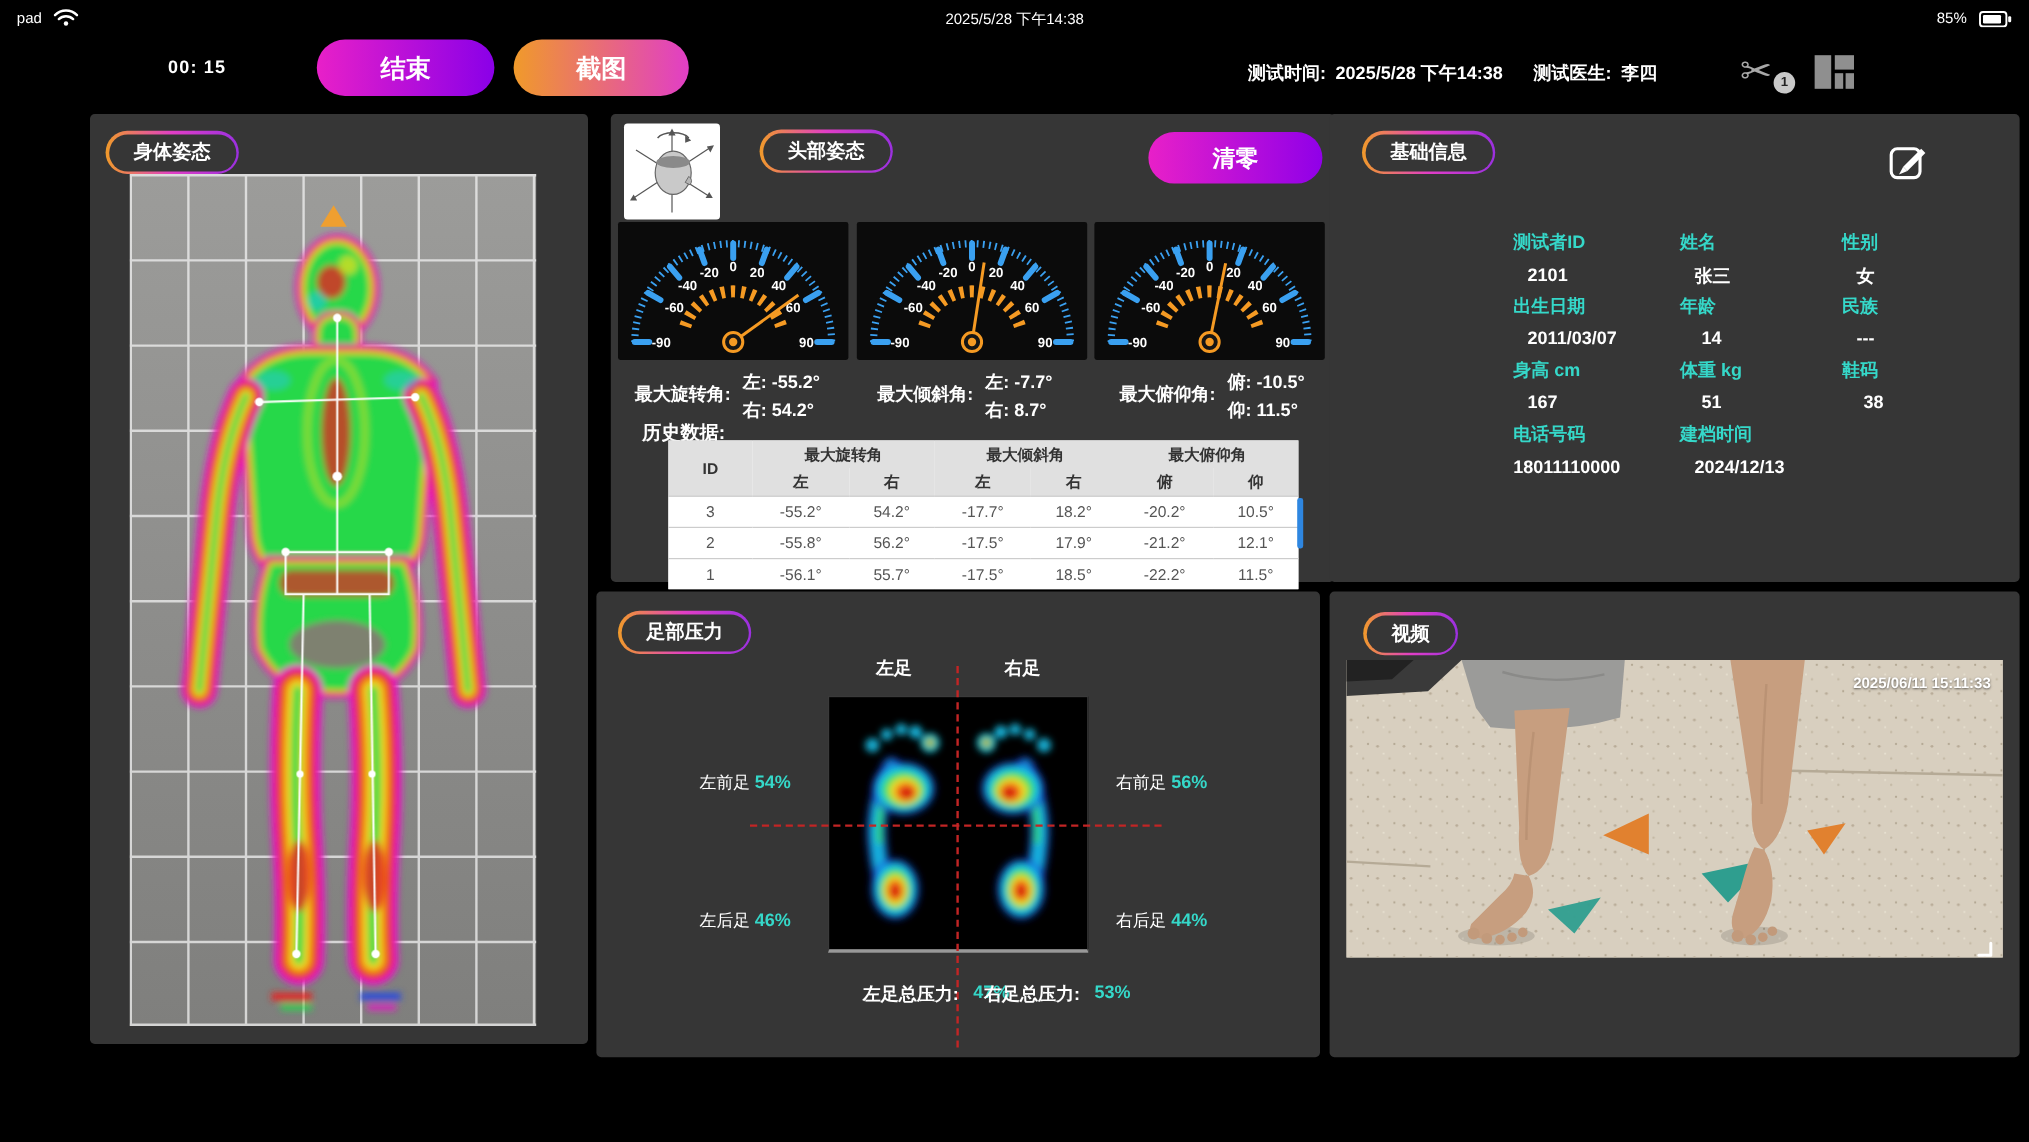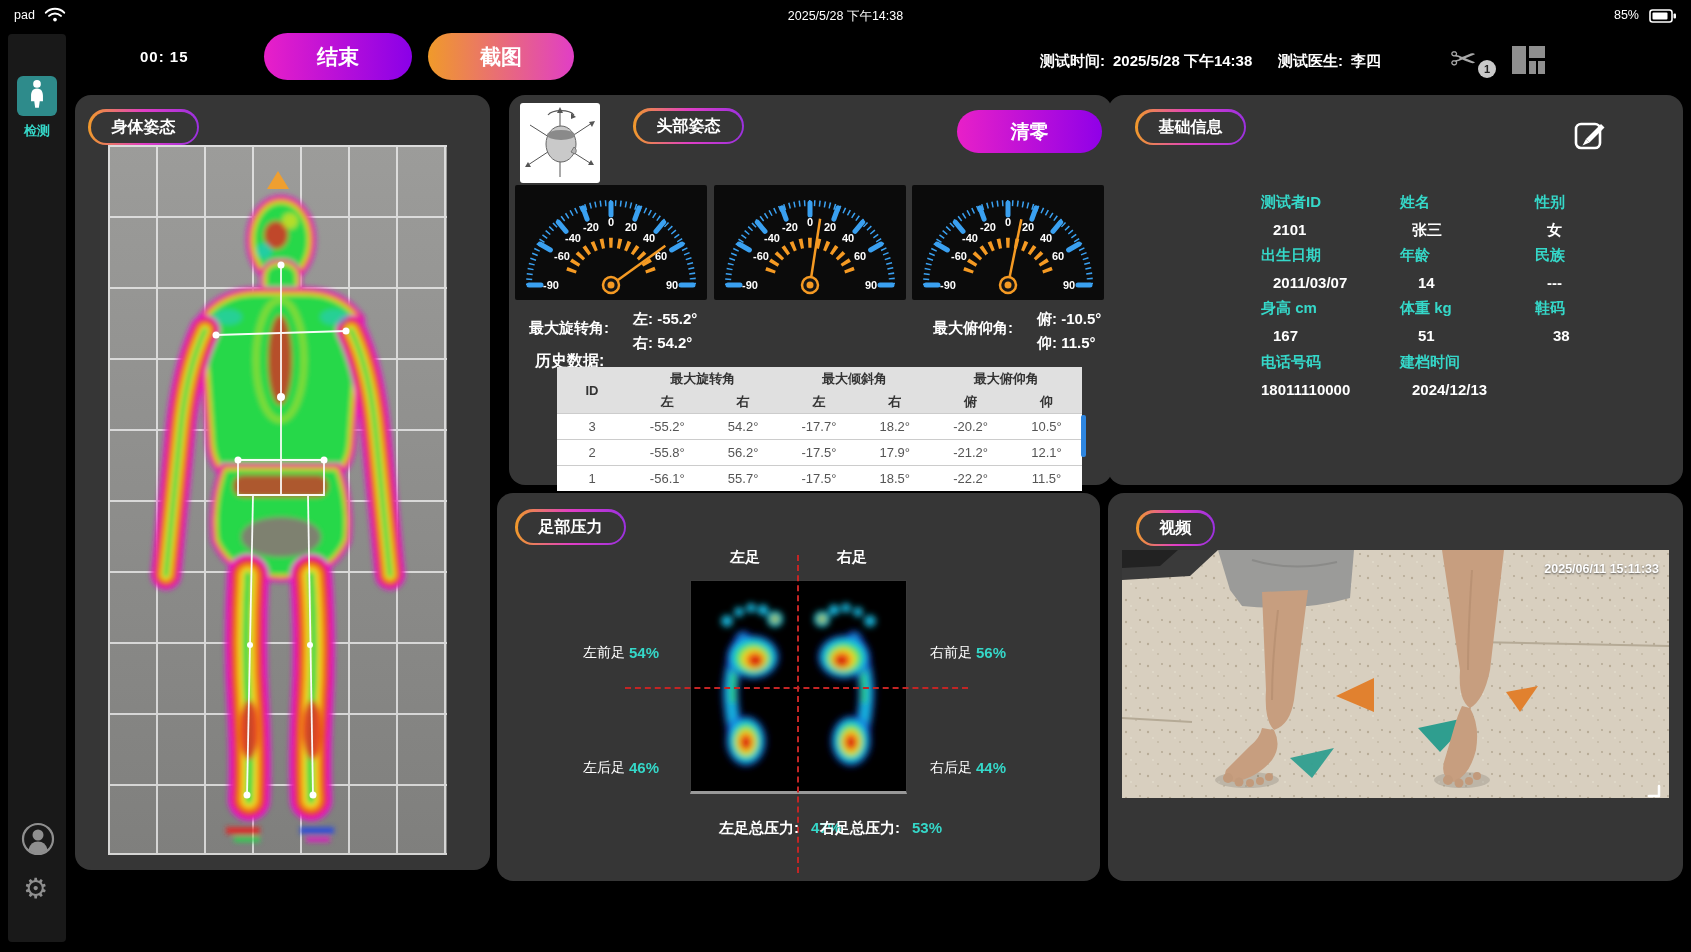--- a/index.html
+++ b/index.html
@@ -27,38 +27,38 @@
                  color:#222;font-size:11px;font-weight:bold;display:flex;align-items:center;justify-content:center;}
   .layout-icon{left:1512px;top:44px;cursor:pointer;}
   
   .sidebar{left:8px;top:34px;width:58px;height:908px;background:#191919;border-radius:4px;}
   .detect-btn{left:9px;top:42px;width:40px;height:40px;background:#2e8b8b;border-radius:6px;
               display:flex;align-items:center;justify-content:center;cursor:pointer;}
   .detect-label{left:0;top:88px;width:58px;text-align:center;font-size:13px;color:#35d8c9;font-weight:bold;}
   .profile-btn{left:13px;top:788px;cursor:pointer;}
   .gear-btn{left:15px;top:840px;font-size:28px;color:#8f8f8f;line-height:30px;cursor:pointer;}
   
-  .panel{background:#363636;border-radius:16px;}
+  .panel{background:#363636;border-radius:4px;}
   .p-body{left:75px;top:95px;width:415px;height:775px;}
   .p-head{left:509px;top:95px;width:603px;height:390px;}
   .p-foot{left:497px;top:493px;width:603px;height:388px;}
   .p-info{left:1108px;top:95px;width:575px;height:390px;}
   .p-video{left:1108px;top:493px;width:575px;height:388px;}
   
   .pill{display:inline-block;padding:2.5px;border-radius:20px;
         background:linear-gradient(90deg,#f09a2a,#e13ec6,#9b30e0);}
   .pill-inner{background:#363636;border-radius:18px;padding:5px 21px;font-size:16px;font-weight:bold;
               color:#fff;white-space:nowrap;}
   
   .head-diagram{left:11px;top:8px;width:80px;height:80px;background:#fff;border-radius:3px;}
   .btn-clear{left:448px;top:15px;width:145px;height:43px;border-radius:22px;font-size:19px;
              background:linear-gradient(90deg,#e820c8,#9000e8);}
   .gauge-box{top:90px;width:192px;height:115px;background:#0b0b0b;border-radius:2px;}
   .needle{transform-box:view-box;transform-origin:95px 100px;}
-  .metric{top:212px;display:flex;gap:24px;}
+  .metric{top:212px;display:flex;gap:10px;}
   .metric .m-name{font-size:15px;font-weight:bold;padding-top:12px;white-space:nowrap;}
   .metric .m-lines div{font-size:15px;font-weight:bold;line-height:24px;white-space:nowrap;}
   .hist-label{left:26px;top:256px;font-size:16px;font-weight:bold;}
   .hist-wrap{left:48px;top:272px;width:525px;}
   table.hist{border-collapse:collapse;width:525px;background:#fff;font-size:13px;}
   table.hist th{background:#e0e0e0;color:#333;font-weight:bold;padding:2px 0;height:19px;}
   table.hist td{color:#555;text-align:center;height:23px;border-top:1px solid #ccc;background:#fff;}
   table.hist .idcol{width:70px;}
   .hist-scroll{position:absolute;right:-4px;top:48px;width:5px;height:42px;background:#2e86e0;border-radius:2px;cursor:pointer;}
   
@@ -120,39 +120,20 @@
   <div class="abs scissor-badge">1</div>
   <span class="abs layout-icon">
     <svg width="34" height="32" viewBox="0 0 34 32">
       <rect x="0" y="2" width="14" height="28" fill="#8f8f8f"></rect>
       <rect x="17" y="2" width="16" height="12" fill="#8f8f8f"></rect>
       <rect x="17" y="17" width="7" height="13" fill="#8f8f8f"></rect>
       <rect x="26" y="17" width="7" height="13" fill="#8f8f8f"></rect>
     </svg>
   </span>
 
-  <div class="abs sidebar">
-    <div class="abs detect-btn">
-      <span>
-        <svg width="22" height="30" viewBox="0 0 24 32">
-          <circle cx="12" cy="5" r="4.2" fill="#fff"></circle>
-          <path d="M12 10 C7 10 5.5 14 5.5 18 L5.5 24 L9 24 L10 31 L14 31 L15 24 L18.5 24 L18.5 18 C18.5 14 17 10 12 10 Z" fill="#fff"></path>
-        </svg>
-      </span>
-    </div>
-    <div class="abs detect-label">检测</div>
-    <span class="abs profile-btn">
-      <svg width="34" height="34" viewBox="0 0 34 34">
-        <circle cx="17" cy="17" r="15" fill="none" stroke="#8f8f8f" stroke-width="2.2"></circle>
-        <circle cx="17" cy="13" r="5.5" fill="#8f8f8f"></circle>
-        <path d="M7.5 27.5 Q9.5 19.5 17 19.5 Q24.5 19.5 26.5 27.5 Q22 31.5 17 31.5 Q12 31.5 7.5 27.5 Z" fill="#8f8f8f"></path>
-      </svg>
-    </span>
-    <div class="abs gear-btn">⚙</div>
-  </div>
 
   <div class="abs panel p-body">
     <div class="abs pill" style="left:13px;top:14px;">
       <div class="pill-inner">身体姿态</div>
     </div>
     <svg class="abs" style="left:33px;top:50px;" width="339" height="710" viewBox="0 0 339 710">
       <defs>
         <linearGradient id="bodybg" x1="0" y1="0" x2="0" y2="1">
           <stop offset="0" stop-color="#9c9c9a"></stop>
             <stop offset="1" stop-color="#7f7f7d"></stop>
@@ -361,20 +342,27 @@
         <circle cx="95" cy="100" r="8" fill="#151515" stroke="#f59a23" stroke-width="2.5"></circle>
         <circle cx="95" cy="100" r="3.5" fill="#f59a23"></circle>
       </svg>
     </div>
 
     <div class="abs metric" style="left:20px;">
       <div class="m-name">最大旋转角:</div>
       <div class="m-lines">
         <div>左: -55.2°</div>
         <div>右: 54.2°</div>
+      </div>
+    </div>
+    <div class="abs metric" style="left:222px;">
+      <div class="m-name">最大倾斜角:</div>
+      <div class="m-lines">
+        <div>左: -7.7°</div>
+        <div>右: 8.7°</div>
       </div>
     </div>
     <div class="abs metric" style="left:424px;">
       <div class="m-name">最大俯仰角:</div>
       <div class="m-lines">
         <div>俯: -10.5°</div>
         <div>仰: 11.5°</div>
       </div>
     </div>
 

